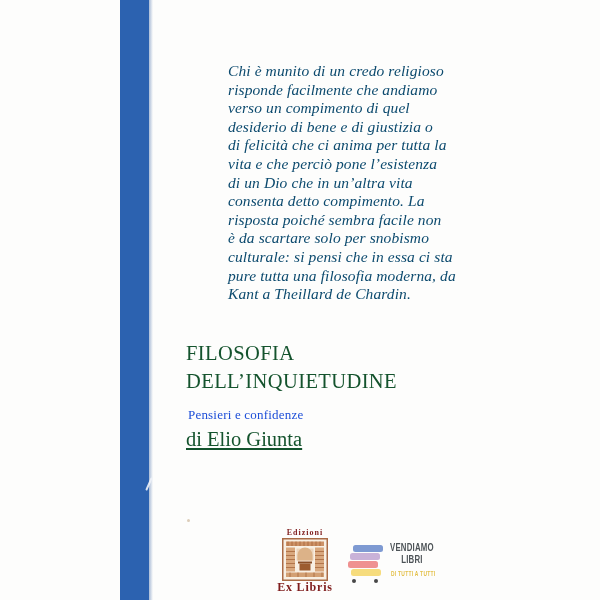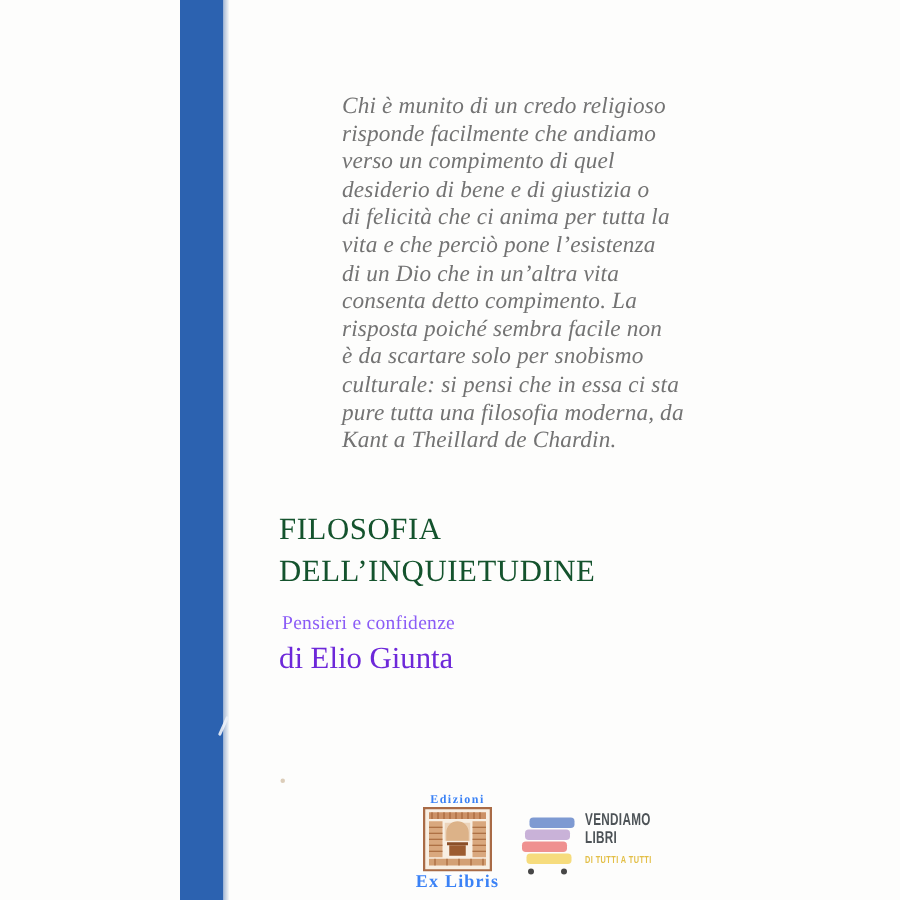--- a/index.html
+++ b/index.html
@@ -14,35 +14,35 @@
   .stripe-edge{position:absolute;left:149px;top:0;width:4px;height:600px;
     background:linear-gradient(to right,#a9bbd6,rgba(255,255,255,0));}
   .scratch{position:absolute;left:148px;top:477px;width:2px;height:14px;
     background:#eef2f8;transform:rotate(24deg);border-radius:1px;opacity:.9;}
   .speck{position:absolute;left:187px;top:519px;width:3px;height:3px;border-radius:50%;
     background:#dccdb9;}
   
   .quote{
     position:absolute;left:228px;top:62px;width:245px;
     font-style:italic;font-size:15.5px;line-height:18.6px;
-    color:#737373;white-space:pre-line;letter-spacing:0.1px;
+    color:#0c4a6e;white-space:pre-line;letter-spacing:0.1px;
   }
   
   .title{position:absolute;left:186px;top:340px;
     font-size:20.5px;line-height:27.5px;letter-spacing:0.4px;color:#14532d;}
-  .subtitle{position:absolute;left:188px;top:407px;font-size:13px;color:#8b5cf6;letter-spacing:0.2px;}
-  .author{position:absolute;left:186px;top:428px;font-size:20.5px;color:#6d28d9;}
+  .subtitle{position:absolute;left:188px;top:407px;font-size:13px;color:#1d4ed8;letter-spacing:0.2px;}
+  .author{position:absolute;left:186px;top:428px;font-size:20.5px;color:#14532d;text-decoration:underline;}
   
-  .exlibris{position:absolute;left:276px;top:528px;width:58px;text-align:center;color:#3b82f6;}
+  .exlibris{position:absolute;left:276px;top:528px;width:58px;text-align:center;color:#7f1d1d;}
   .exl-top{font-size:8px;font-weight:bold;letter-spacing:1px;line-height:9px;}
   .exl-frame{width:46px;height:43px;margin:1px auto 0 auto;}
   .exl-bottom{font-size:12px;font-weight:bold;letter-spacing:0.8px;line-height:10px;margin-top:1px;}
   
   .seller{position:absolute;left:345px;top:539px;display:flex;
-    font-family:"Liberation Sans", sans-serif;}
+    font-family:"Liberation Sans", sans-serif;text-align:center;}
   .books{position:relative;width:39px;height:46px;}
   .bk{position:absolute;width:30px;height:7px;border-radius:2.5px;}
   .bk1{left:8px;top:6px;background:#7e9ad2;}
   .bk2{left:5px;top:14px;background:#c9b2d8;}
   .bk3{left:3px;top:22px;background:#ef9190;}
   .bk4{left:6px;top:30px;background:#f6dc7d;}
   .wheel{position:absolute;width:4px;height:4px;border-radius:50%;background:#474747;top:40px;}
   .w1{left:7px;} .w2{left:29px;}
   .seller-text{margin-left:6px;padding-top:3px;}
   .s1,.s2{font-size:11.5px;font-weight:bold;color:#4d5357;line-height:11.5px;

